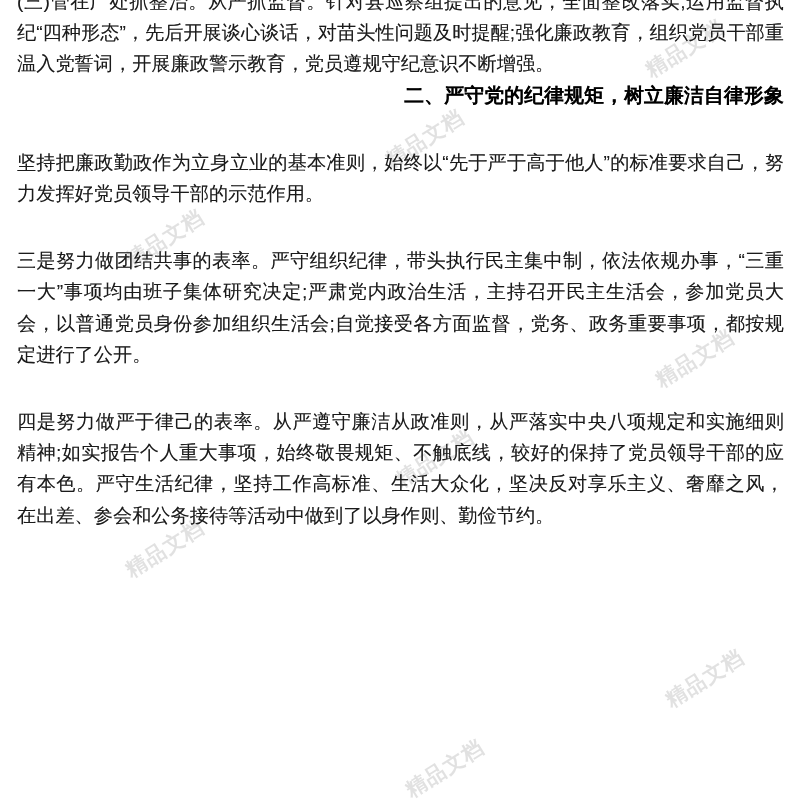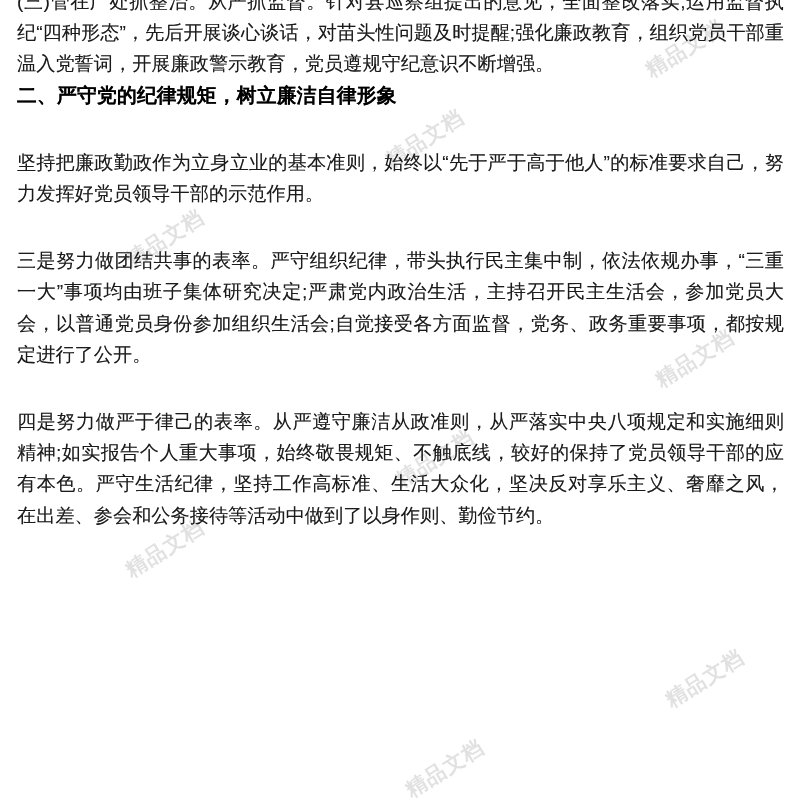--- a/index.html
+++ b/index.html
@@ -72,21 +72,21 @@
     text-align-last: left;
     margin-top: 36px;
   }
   .heading {
     margin: 0;
     font-size: 19.8px;
     line-height: 31.2px;
     font-weight: 700;
     color: #000000;
     letter-spacing: .2px;
-    text-align: left;
+    text-align: right;
     text-shadow: 0 0 .5px rgba(0,0,0,.6);
   }
 </style>
 </head>
 <body>
 
 <div id="page">
 
   <div id="watermarks">
       <div class="wm" style="left: 120px; top: 250px;">精品文档</div>

